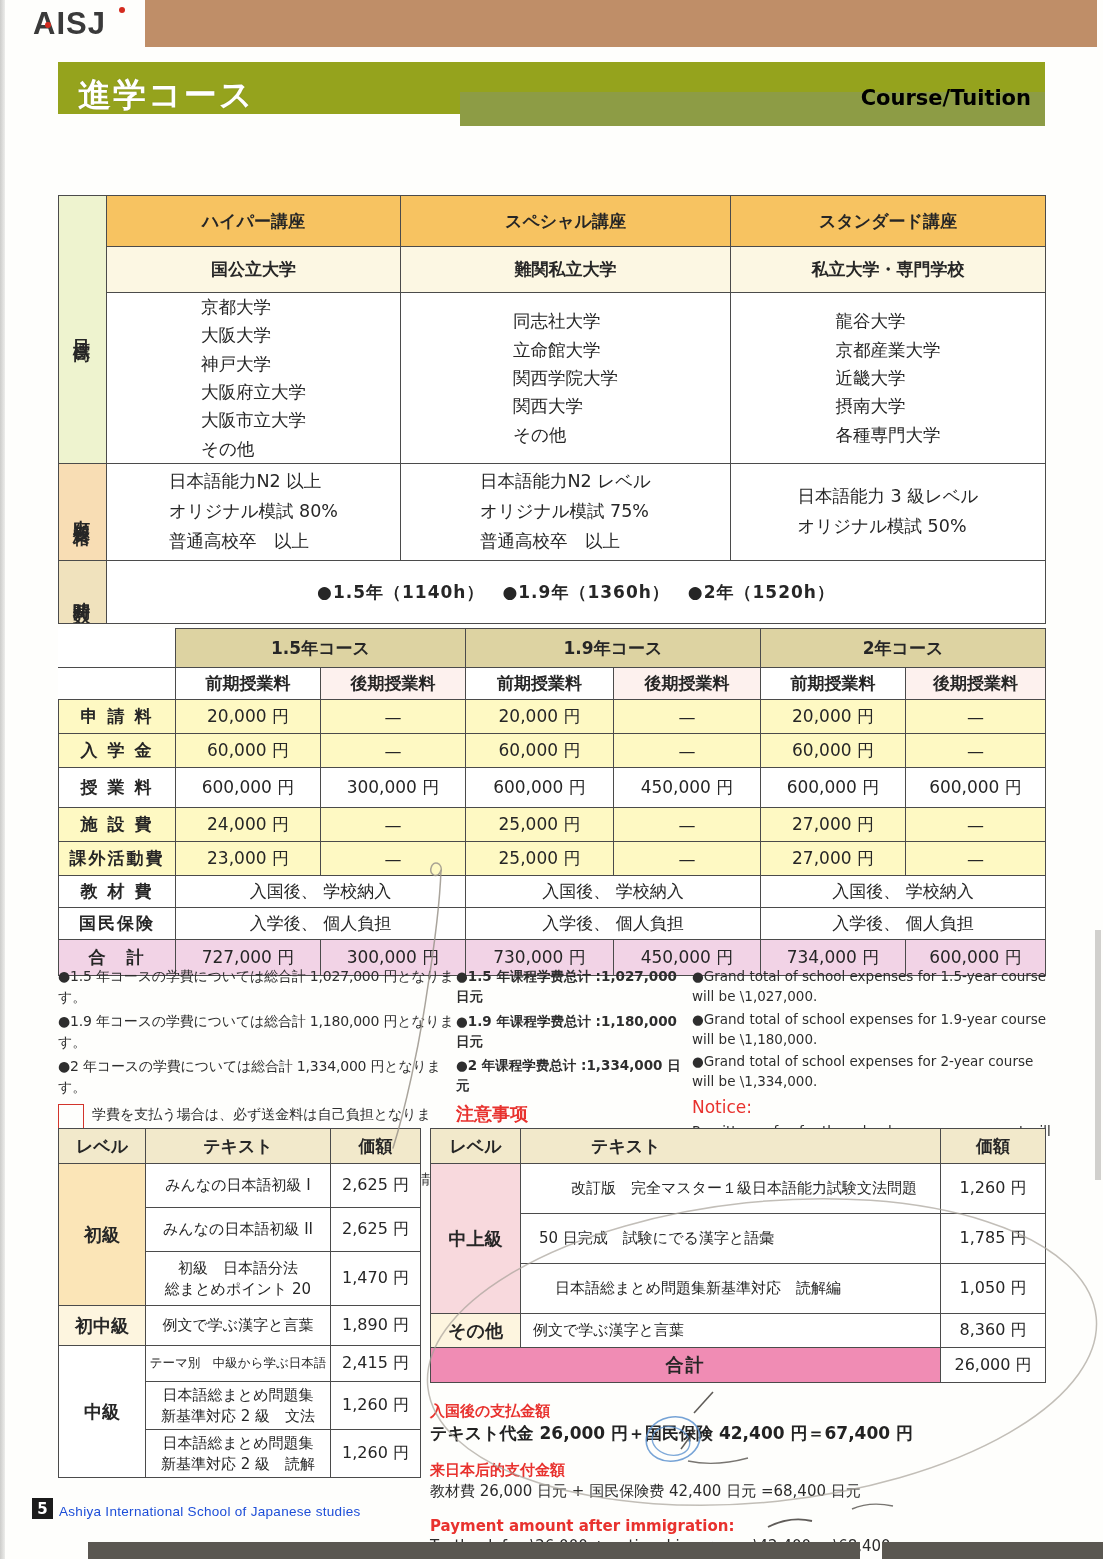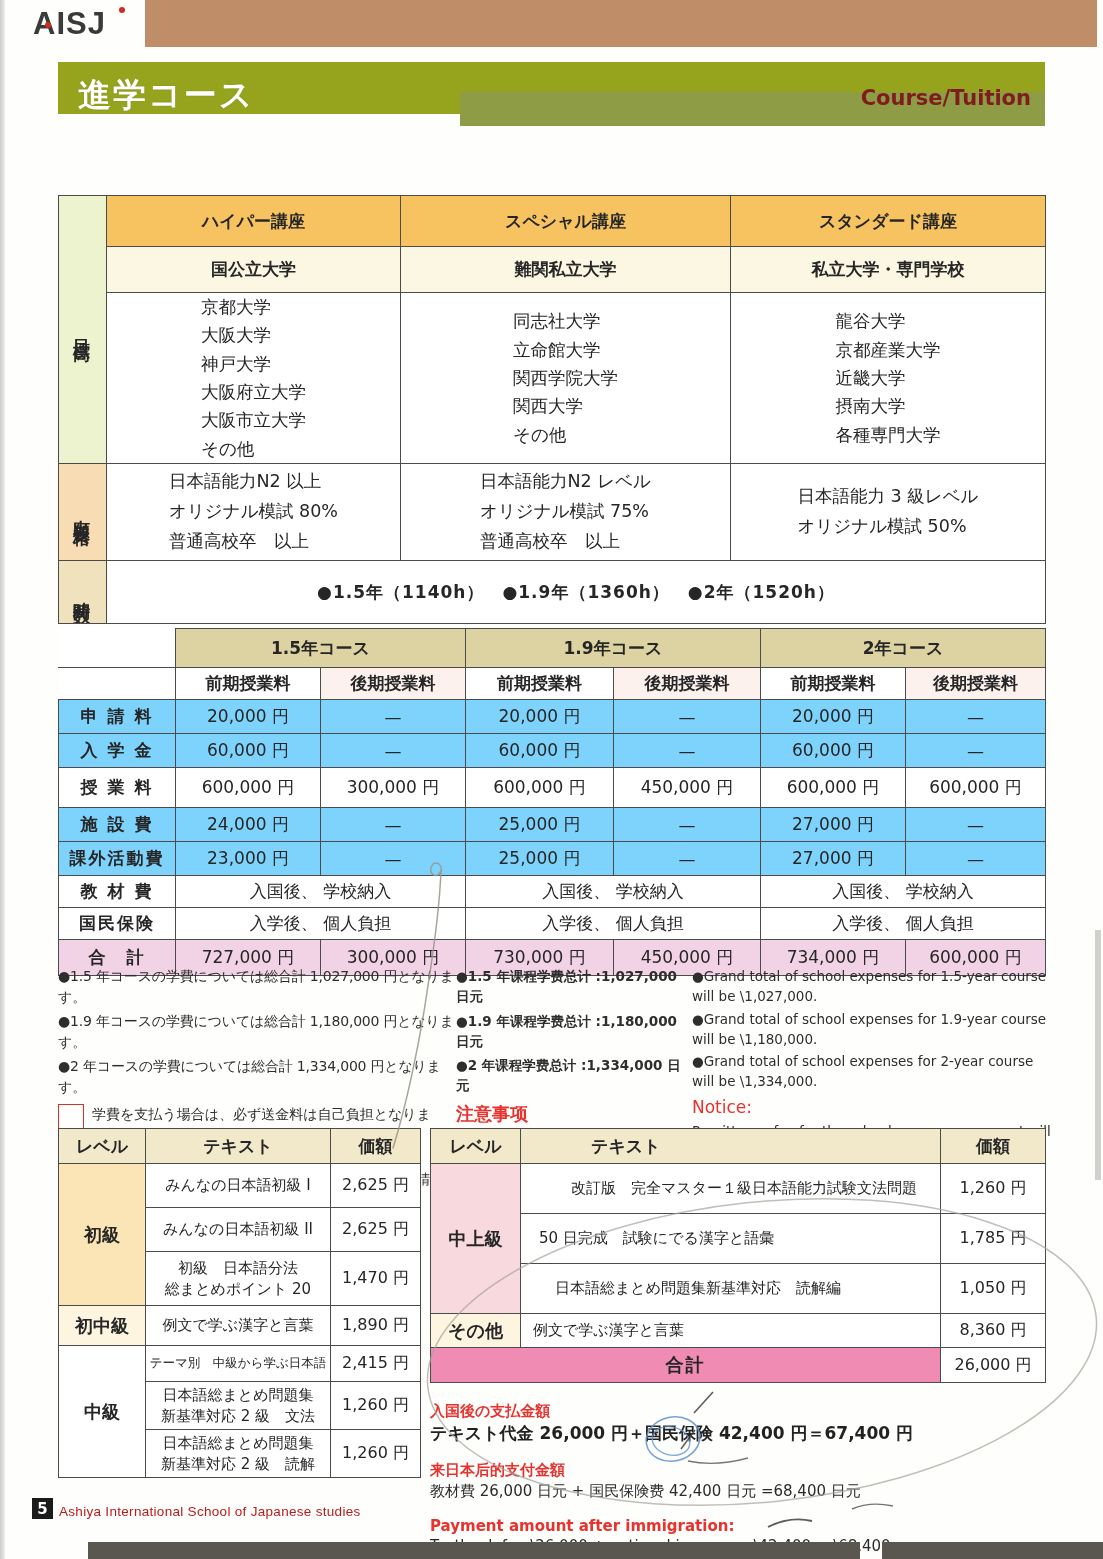--- a/index.html
+++ b/index.html
@@ -12,21 +12,21 @@
           letter-spacing:3px;text-align:center;}
   
   #brown-bar{left:145px;top:0;width:952px;height:47px;background:#bf8e68;}
   #logo{left:33px;top:6px;font-weight:900;font-size:31px;letter-spacing:1px;color:#3a3a3a;
         font-family:"Liberation Sans","DejaVu Sans",sans-serif;}
   .logo-dot{position:absolute;background:#d42b1f;border-radius:50%;}
   #banner{left:58px;top:62px;width:987px;height:52px;background:#95a31d;}
   #banner-inner{position:absolute;left:402px;top:30px;width:585px;height:34px;background:#8d9c45;}
   #banner-title{position:absolute;left:20px;top:11px;color:#fff;font-weight:bold;font-size:33px;
                 letter-spacing:2px;text-shadow:0 0 1px #6f7b12;}
-  #banner-right{position:absolute;right:14px;bottom:4px;color:#7f1d1d;font-weight:bold;font-size:21px;}
+  #banner-right{position:absolute;right:14px;bottom:4px;color:#000000;font-weight:bold;font-size:21px;}
   
   #course-title{left:106px;top:148px;width:939px;height:47px;background:#d3c99c;
                 border:1.6px solid #4b4b4b;border-bottom:none;box-sizing:border-box;
                 display:flex;align-items:center;justify-content:center;
                 font-weight:bold;font-size:21px;letter-spacing:1px;color:#222;}
   #course-table{left:58px;top:195px;}
   #course-table td{font-size:17px;}
   .c-head{background:#f7c361;font-weight:bold;font-size:19px;text-align:center;height:50px;}
   .c-sub{background:#fcf7e3;font-weight:bold;font-size:19px;text-align:center;height:45px;}
   .c-univ{background:#fff;vertical-align:middle;text-align:center;height:166px;}
@@ -37,21 +37,21 @@
   .lab-target{background:#eef3cf;}
   .lab-qual{background:#f8ddb4;}
   .lab-hours{background:#f0e2bd;}
   
   #tuition-table{left:58px;top:628px;}
   #tuition-table td{text-align:center;font-size:17px;}
   .t-course{background:#ddd3a2;font-weight:bold;font-size:18px;height:38px;}
   .t-zen{background:#fff;font-weight:bold;font-size:16px;height:31px;}
   .t-kou{background:#fdf1ee;font-weight:bold;font-size:16px;height:31px;}
   .t-label{background:#fcedca;font-weight:bold;font-size:17px;letter-spacing:2px;}
-  .t-row td{height:33px;background:#7dd3fc;}
+  .t-row td{height:33px;background:#fef9c3;}
   .t-row-tall td{height:39px;background:#fff;}
   .t-span td{height:31px;background:#fff;}
   .t-total td{height:35px;background:#f2d3e6;font-size:17.5px;}
   .t-total .t-label{background:#f2d3e6;font-weight:bold;}
   
   .note-col{line-height:1.5;}
   #notes-jp{left:58px;top:966px;width:400px;font-size:14px;color:#2e2e2e;}
   #notes-jp .bullets div{margin-bottom:3px;letter-spacing:-0.2px;}
   #caution{display:flex;margin-top:6px;}
   #caution-box{border:1.6px solid #d2342b;color:#d2342b;width:24px;min-width:24px;height:76px;
@@ -84,21 +84,21 @@
   
   #payment{left:430px;top:1384px;width:560px;}
   .pay-head{color:#e8322e;font-weight:bold;font-size:15px;margin-top:16px;}
   .pay-head:first-child{margin-top:18px;}
   #pay-jp-line{font-weight:bold;font-size:17px;color:#222;margin-top:1px;}
   .pay-line{font-size:15px;color:#2b2b2b;margin-top:2px;}
   
   #footer{left:32px;top:1498px;display:flex;align-items:flex-end;}
   #page-num{width:21px;height:21px;background:#1b1b1b;color:#fff;font-weight:bold;font-size:15px;
             display:flex;align-items:center;justify-content:center;margin-right:6px;}
-  #school-name{font-size:13.5px;color:#b91c1c;font-family:"Liberation Sans",sans-serif;letter-spacing:0.3px;}
+  #school-name{font-size:13.5px;color:#1d4ed8;font-family:"Liberation Sans",sans-serif;letter-spacing:0.3px;}
   .scan-band{background:#5a5751;height:17px;top:1542px;}
   #left-edge{left:0;top:0;width:5px;height:1559px;background:linear-gradient(to right,#bcbcba,#e7e7e5);opacity:0.75;}
   #right-streak{left:1095px;top:930px;width:6px;height:250px;background:#8f8c86;opacity:0.4;}
   #pen-overlay{left:0;top:0;pointer-events:none;}
 </style>
 </head>
 <body>
 
 <div id="page">
 

